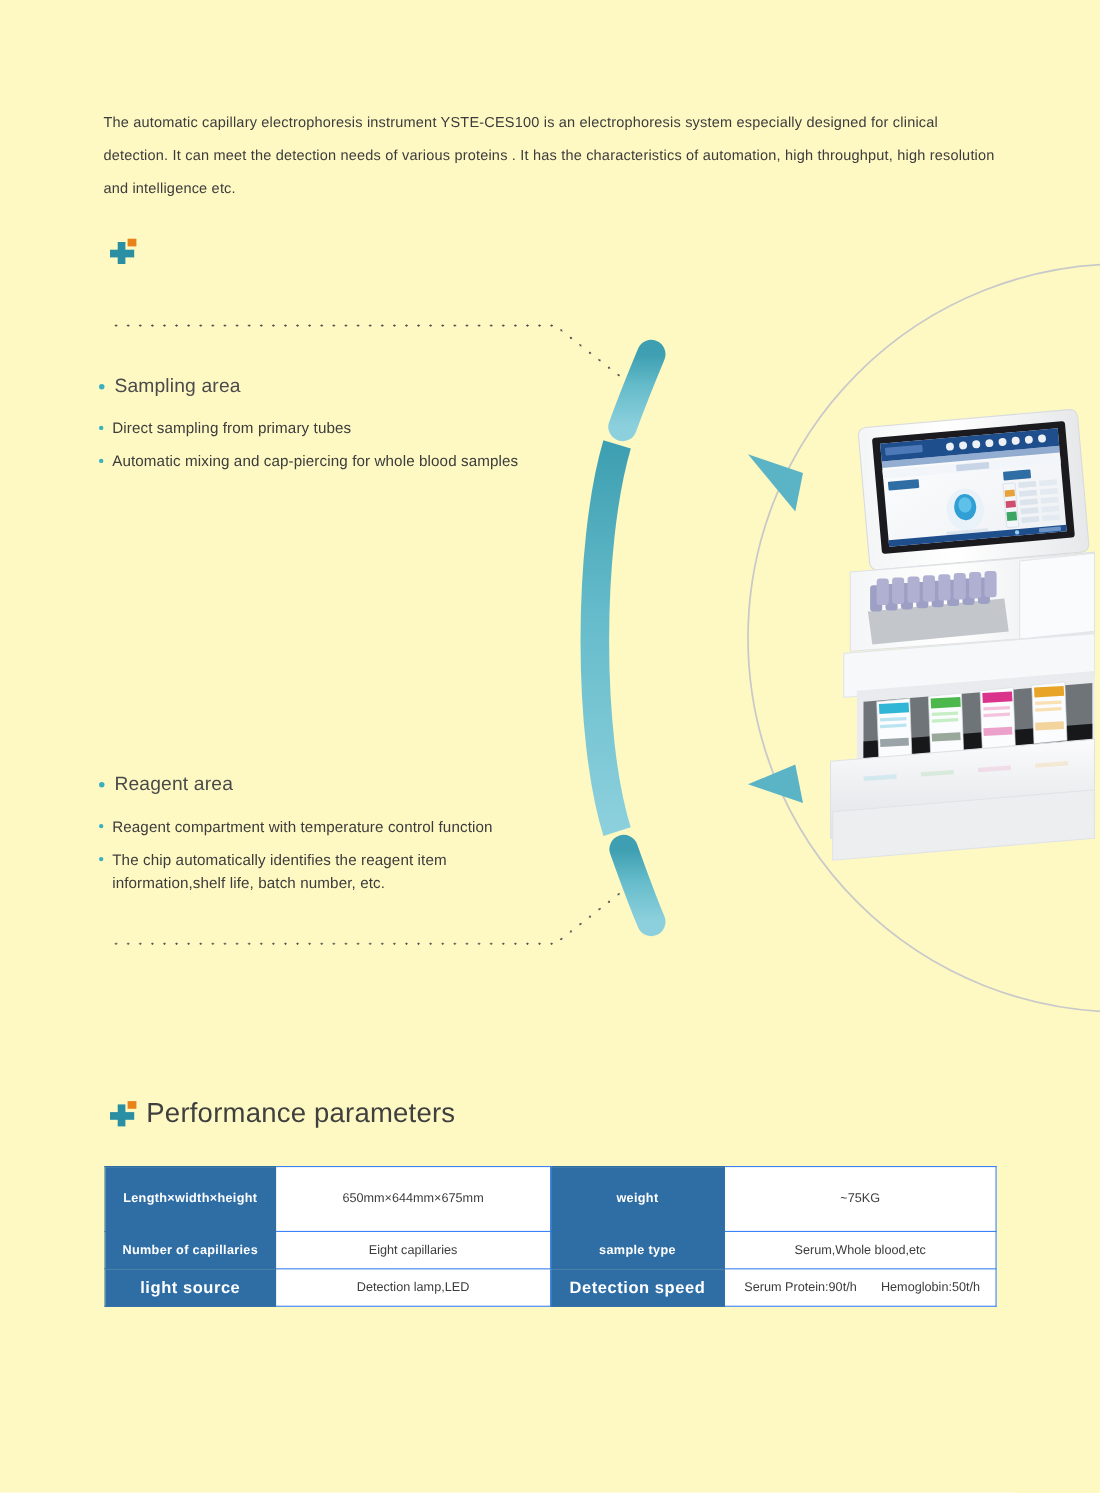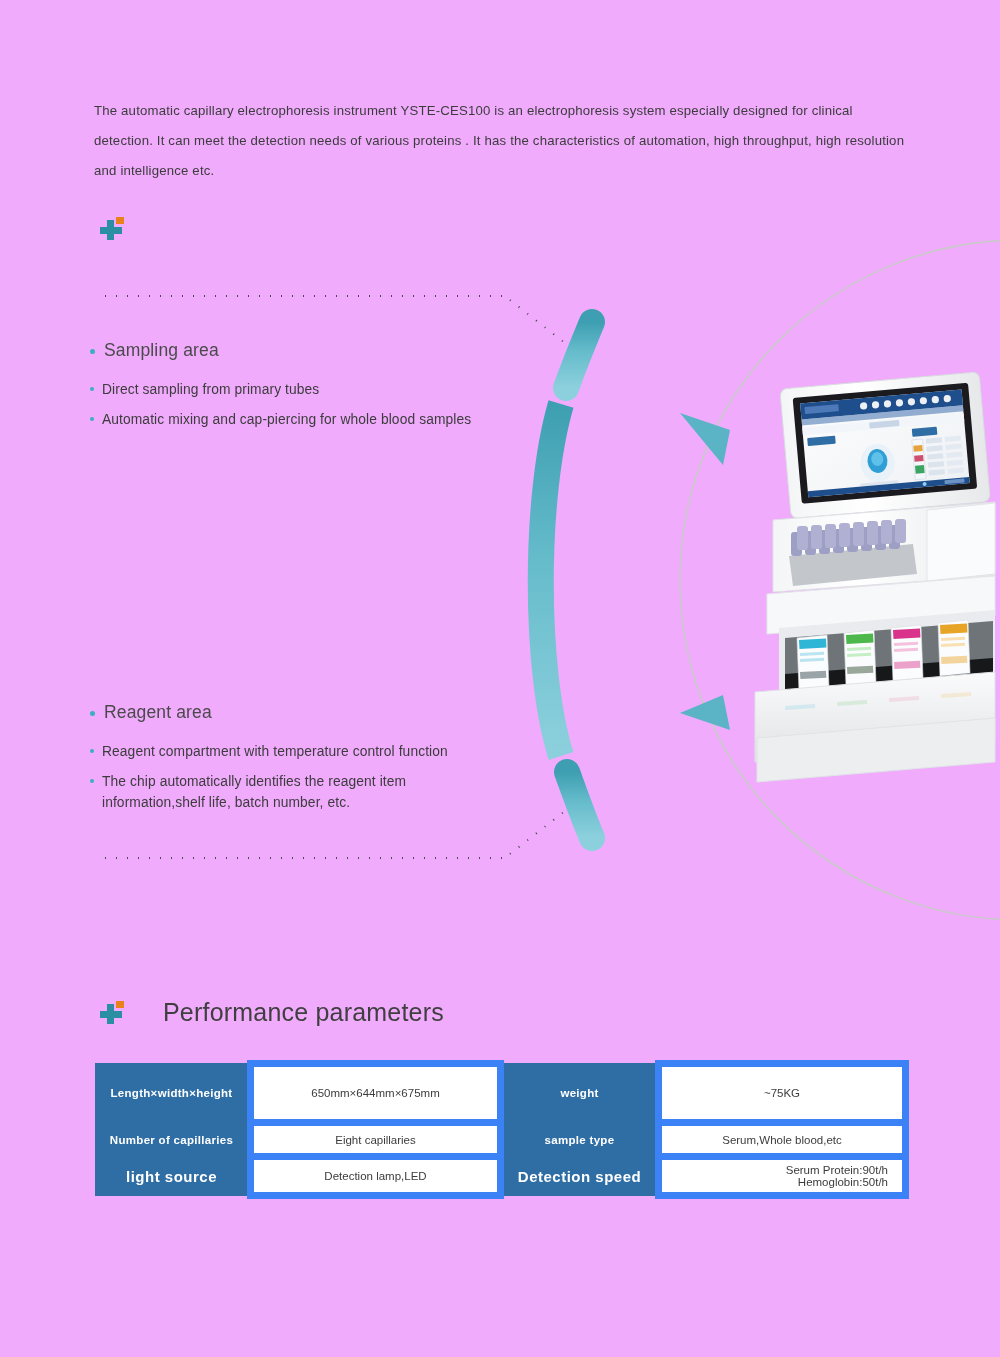--- a/index.html
+++ b/index.html
@@ -4,21 +4,21 @@
 <title>YSTE-CES100 Brochure</title>
 <style>
   * { box-sizing: border-box; margin: 0; padding: 0; }
   html, body {
     width: 1000px; height: 1357px;
     background: #ffffff;
     font-family: "Liberation Sans", sans-serif;
     color: #3b3b3b;
     overflow: hidden;
   }
-  .page { position: relative; width: 1000px; height: 1357px; background:#f0abfc; }
+  .page { position: relative; width: 1000px; height: 1357px; background:#fef9c3; }
 
   
   .intro {
     position: absolute;
     left: 94px; top: 96px; width: 812px;
     font-size: 13.2px;
     line-height: 30px;
     color: #3c3c3c;
     letter-spacing: .18px;
     text-align: left;
@@ -47,21 +47,21 @@
     position: absolute; right: -2px; top: -1px;
     width: 8px; height: 7px; background: #e8821a;
   }
   .heading .hd-text {
     font-size: 25px;
     color: #3f3f3f;
     letter-spacing: .2px;
     white-space: nowrap;
   }
   #heading-integrated { left: 100px; top: 218px; }
-  #heading-performance { left: 100px; top: 998px; gap: 30px; }
+  #heading-performance { left: 100px; top: 998px; }
 
   
   .dotted-rule {
     position: absolute;
     left: 100px; width: 408px; height: 2px;
     background-image: radial-gradient(circle, #4a4a4a 0.9px, rgba(0,0,0,0) 1.1px);
     background-size: 11px 2px;
     background-repeat: repeat-x;
   }
   #rule-top { top: 295px; }
@@ -130,21 +130,21 @@
   
   #param-table {
     position: absolute;
     left: 95px; top: 1060px;
     width: 810px;
     border-collapse: collapse;
     table-layout: fixed;
   }
   #param-table tr { }
   #param-table td {
-    border: 7px solid #3b82f6;
+    border: 1px solid #3b82f6;
     text-align: center;
     vertical-align: middle;
     font-size: 11.5px;
     color: #3c3c3c;
     padding: 4px 3px;
   }
   #param-table td.hcell {
     background: #2f6ea5;
     color: #ffffff;
     font-weight: bold;

